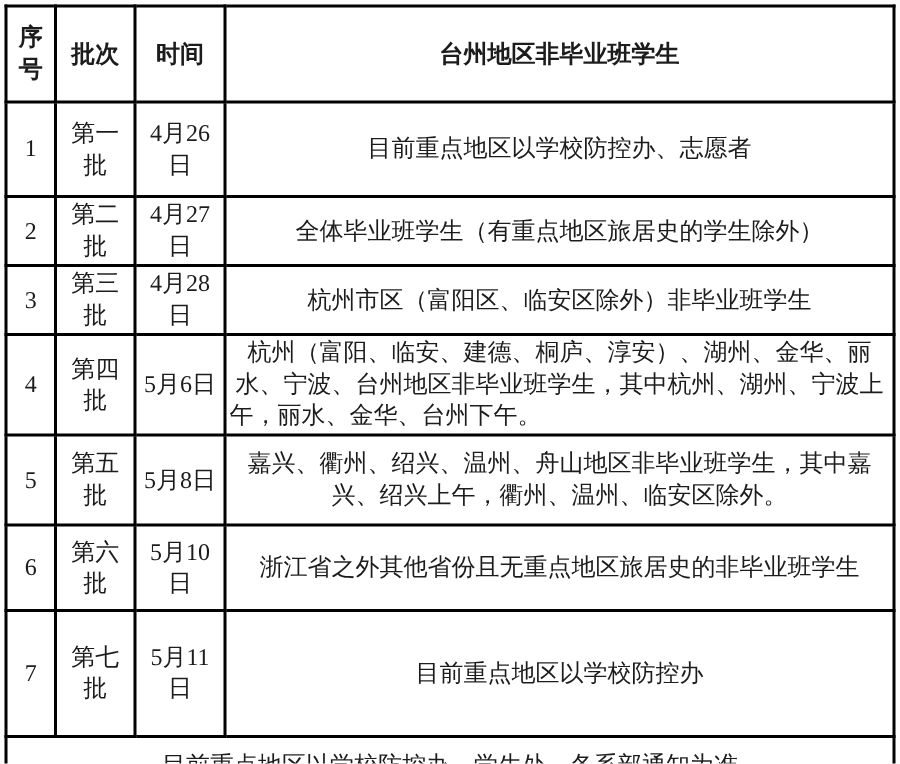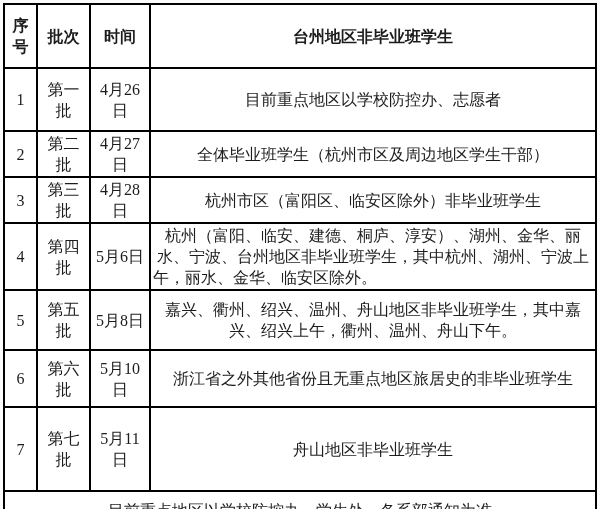--- a/index.html
+++ b/index.html
@@ -73,50 +73,50 @@
       <tr class="h-r1">
         <td class="serif-num">1</td>
         <td>第一批</td>
         <td class="serif-num">4月26日</td>
         <td>目前重点地区以学校防控办、志愿者</td>
       </tr>
       <tr class="h-r2">
         <td class="serif-num">2</td>
         <td>第二批</td>
         <td class="serif-num">4月27日</td>
-        <td>全体毕业班学生（杭州市区及周边地区学生干部）</td>
+        <td>全体毕业班学生（有重点地区旅居史的学生除外）</td>
       </tr>
       <tr class="h-r3">
         <td class="serif-num">3</td>
         <td>第三批</td>
         <td class="serif-num">4月28日</td>
         <td>杭州市区（富阳区、临安区除外）非毕业班学生</td>
       </tr>
       <tr class="h-r4">
         <td class="serif-num">4</td>
         <td>第四批</td>
         <td class="serif-num">5月6日</td>
-        <td class="scope-justify">杭州（富阳、临安、建德、桐庐、淳安）、湖州、金华、丽水、宁波、台州地区非毕业班学生，其中杭州、湖州、宁波上午，丽水、金华、临安区除外。</td>
+        <td class="scope-justify">杭州（富阳、临安、建德、桐庐、淳安）、湖州、金华、丽水、宁波、台州地区非毕业班学生，其中杭州、湖州、宁波上午，丽水、金华、台州下午。</td>
       </tr>
       <tr class="h-r5">
         <td class="serif-num">5</td>
         <td>第五批</td>
         <td class="serif-num">5月8日</td>
-        <td>嘉兴、衢州、绍兴、温州、舟山地区非毕业班学生，其中嘉兴、绍兴上午，衢州、温州、舟山下午。</td>
+        <td>嘉兴、衢州、绍兴、温州、舟山地区非毕业班学生，其中嘉兴、绍兴上午，衢州、温州、临安区除外。</td>
       </tr>
       <tr class="h-r6">
         <td class="serif-num">6</td>
         <td>第六批</td>
         <td class="serif-num">5月10日</td>
         <td>浙江省之外其他省份且无重点地区旅居史的非毕业班学生</td>
       </tr>
       <tr class="h-r7">
         <td class="serif-num">7</td>
         <td>第七批</td>
         <td class="serif-num">5月11日</td>
-        <td>舟山地区非毕业班学生</td>
+        <td>目前重点地区以学校防控办</td>
       </tr>
       <tr class="h-foot">
         <td colspan="4">目前重点地区以学校防控办、学生处、各系部通知为准</td>
       </tr>
     </tbody>
   </table>
 </div>
 
 </body></html>

